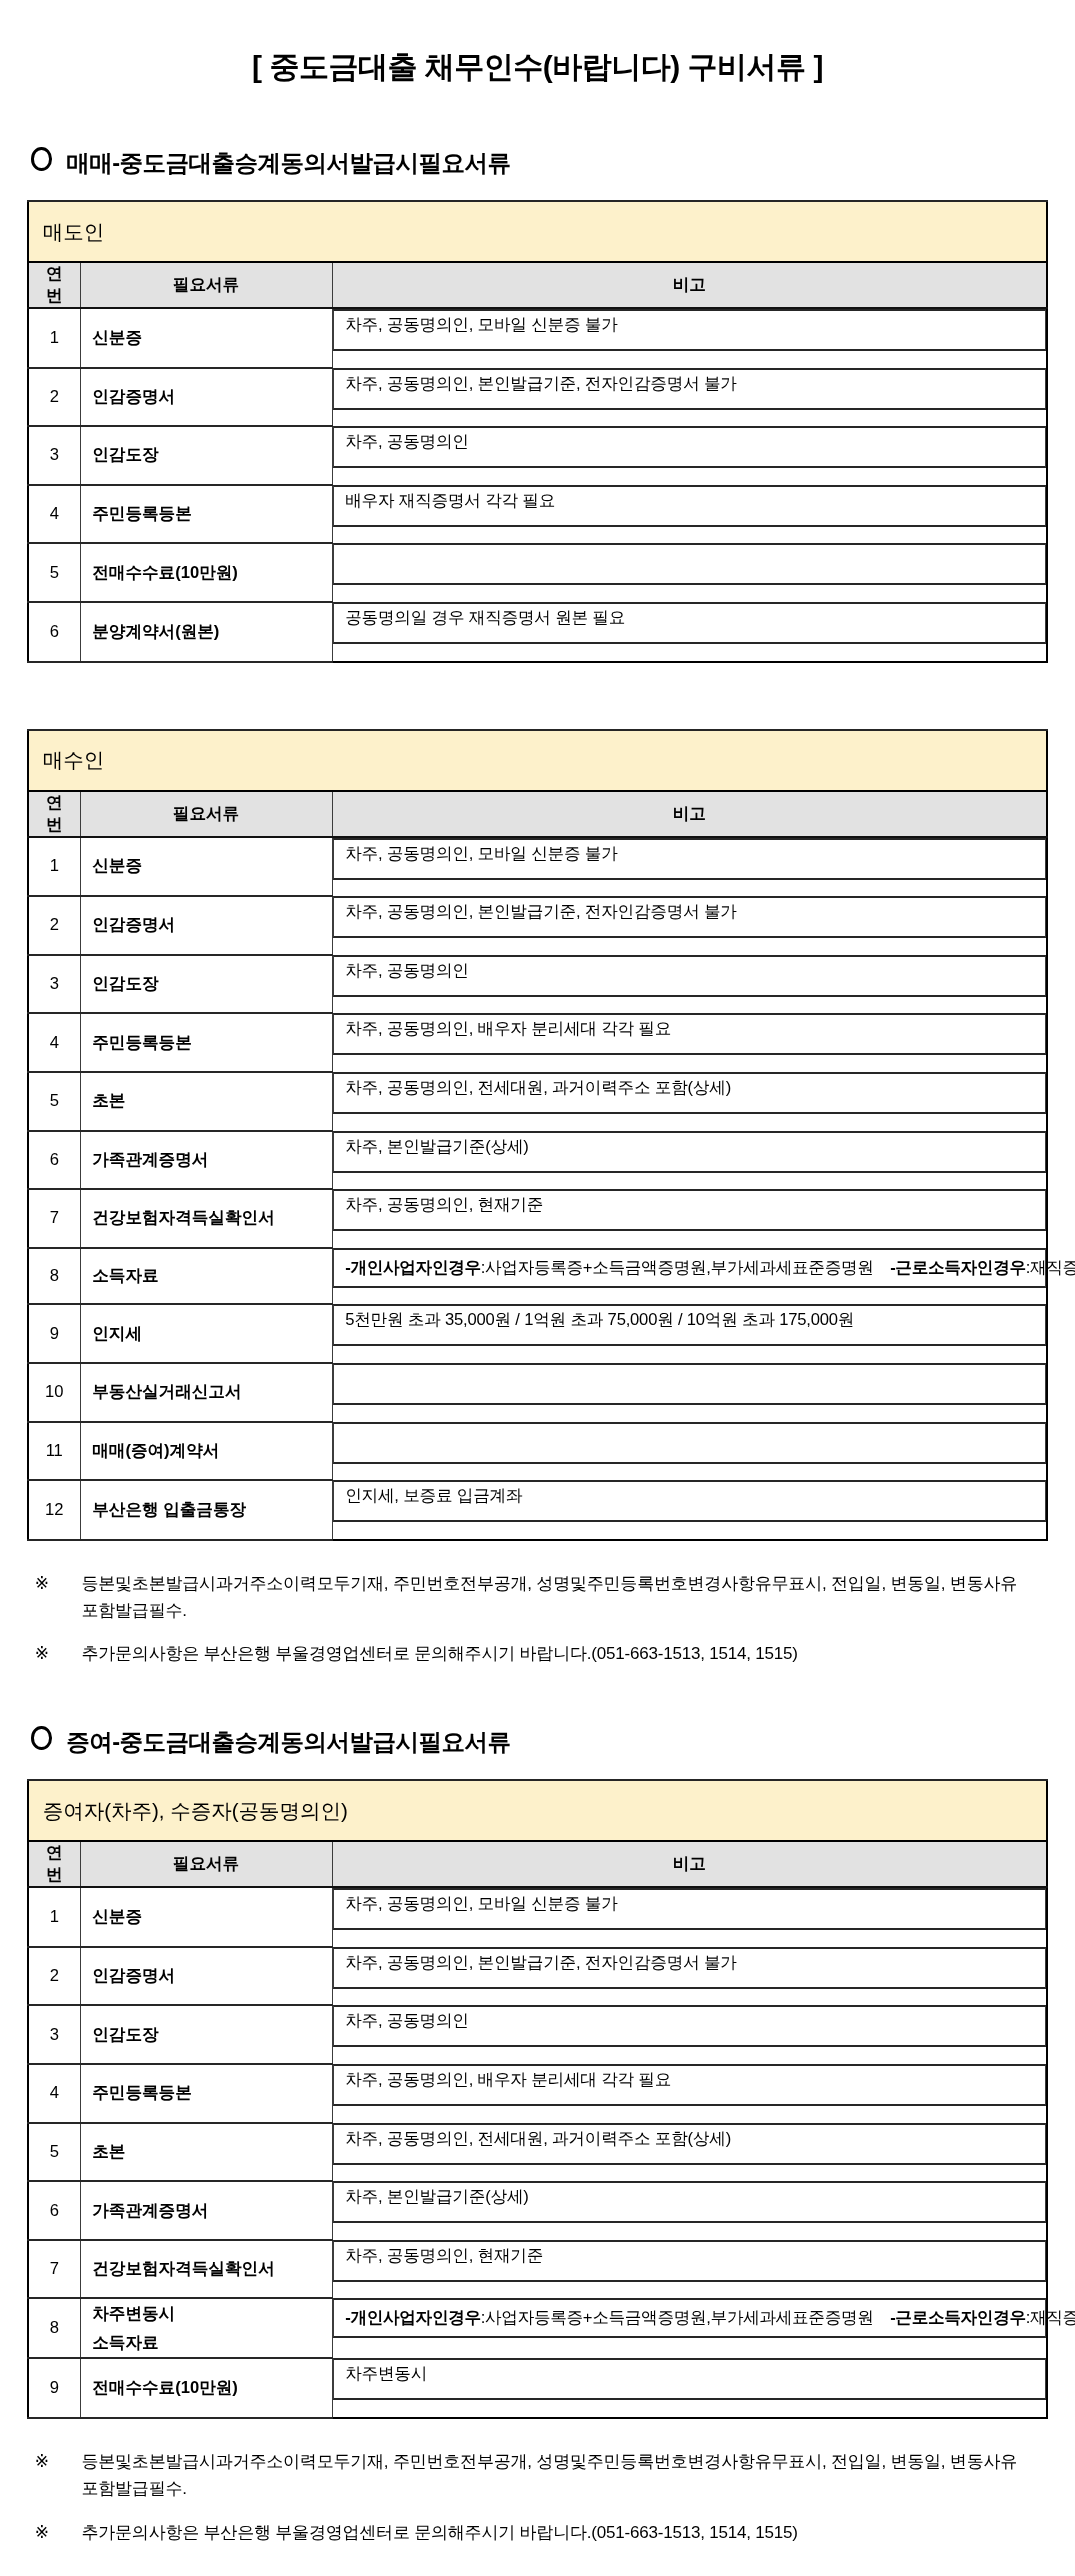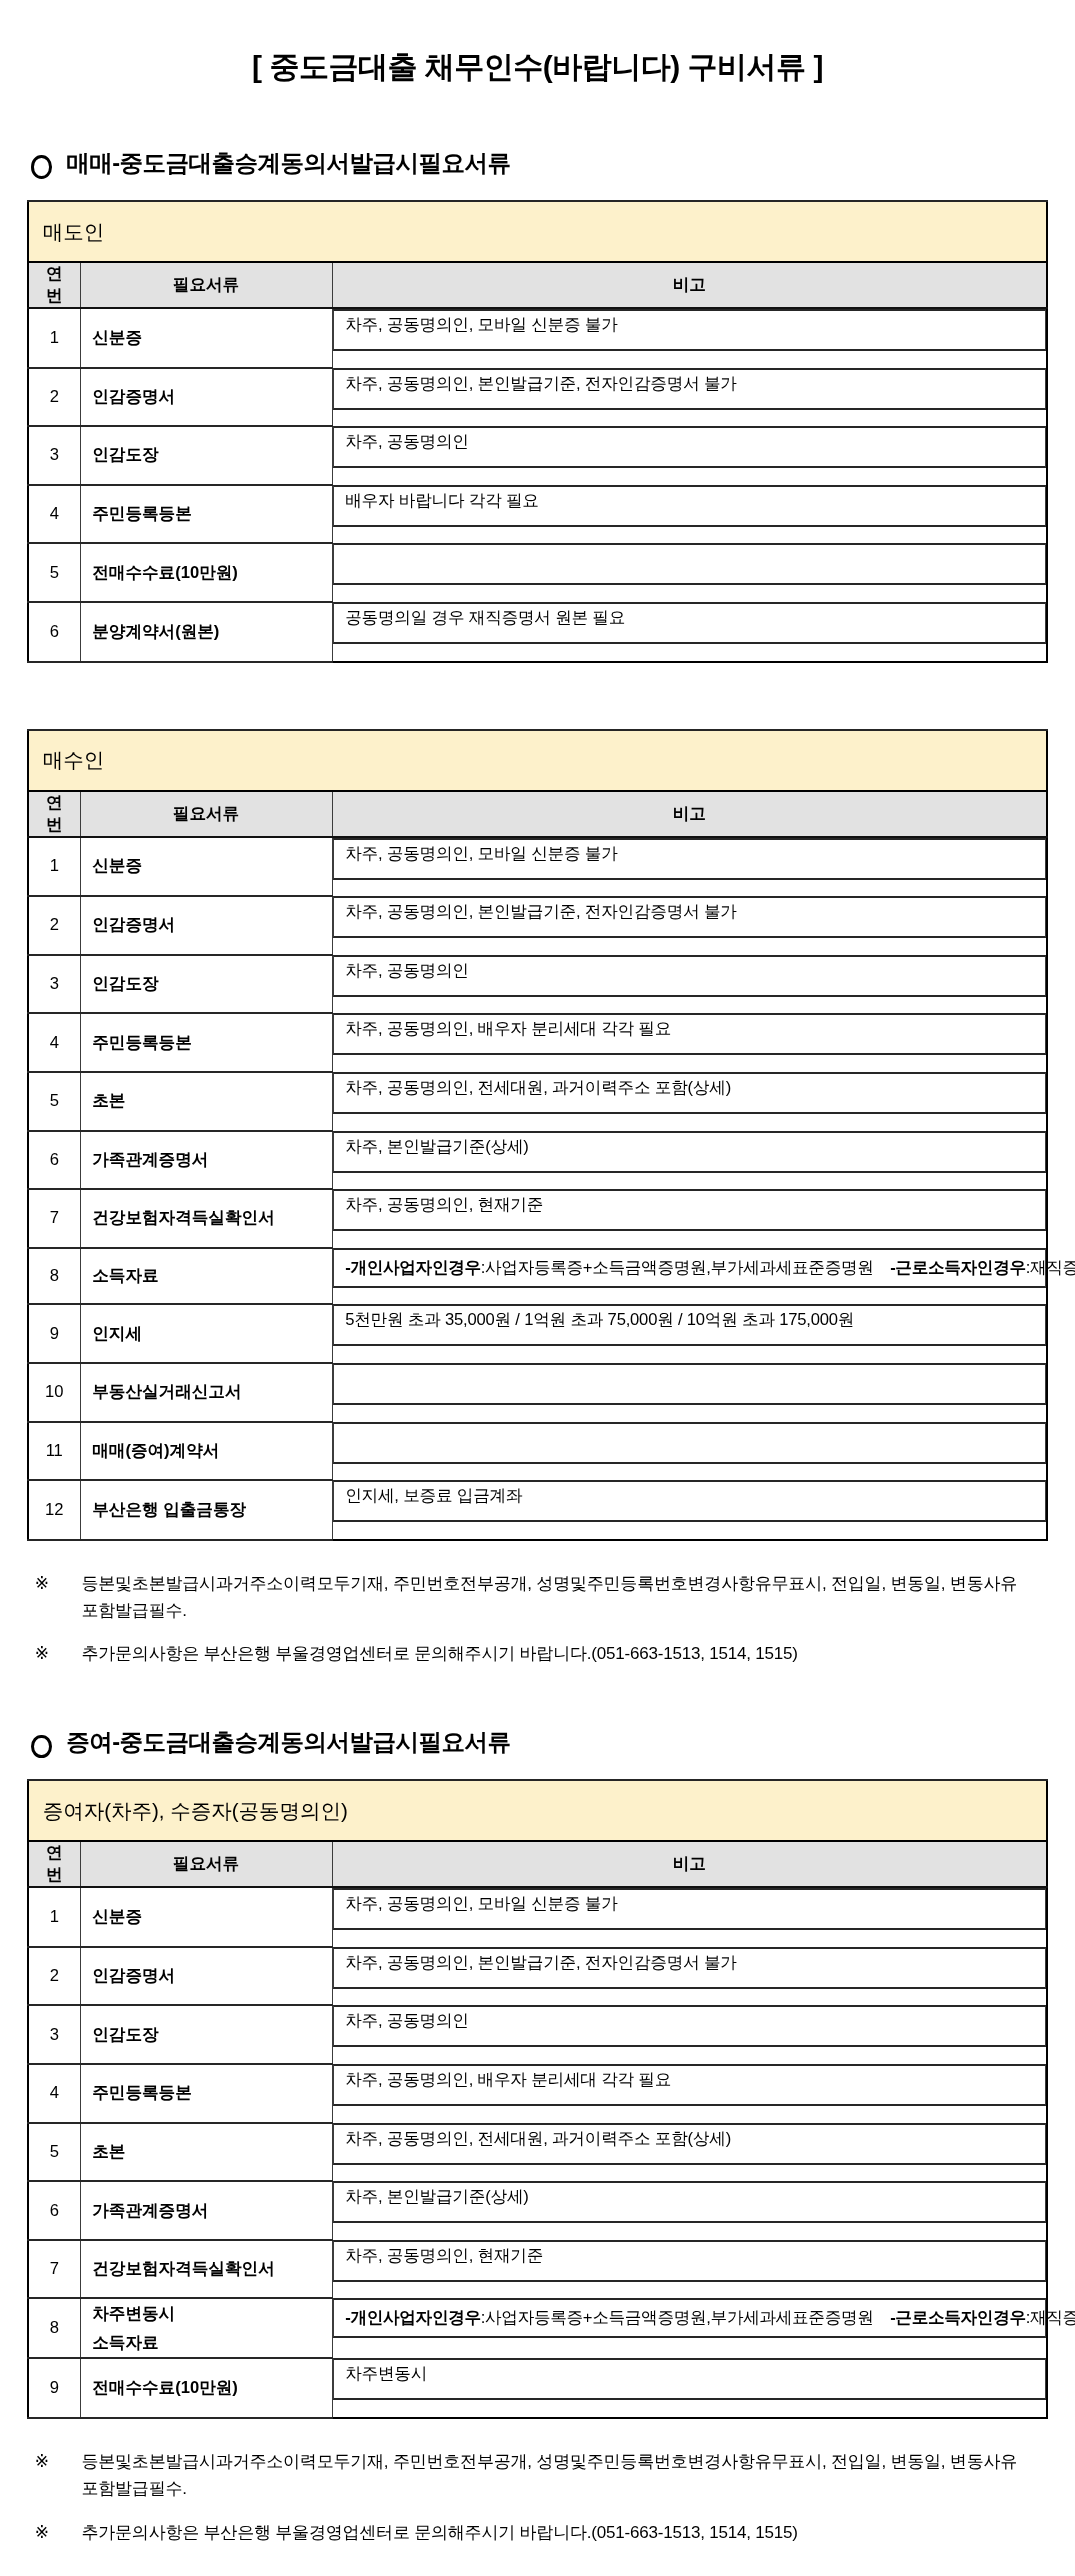--- a/index.html
+++ b/index.html
@@ -1,19 +1,19 @@
 <!DOCTYPE html>
 <html lang="ko"><head>
 <meta charset="utf-8">
 <style>
   html,body{margin:0;padding:0;background:#ffffff;}
   body{width:1075px;font-family:"Liberation Sans","DejaVu Sans",sans-serif;color:#000;}
   .page{width:1075px;min-height:2576px;box-sizing:border-box;padding:0 27px;}
   .title{margin-top:45px;text-align:center;font-size:30px;font-weight:900;letter-spacing:-0.5px;line-height:43px;}
-  .sec{display:flex;align-items:flex-end;gap:14.7px;margin:59px 0 0 3.9px;font-size:23.5px;font-weight:800;letter-spacing:-0.5px;}
+  .sec{display:flex;align-items:flex-start;gap:14.7px;margin:59px 0 0 3.9px;font-size:23.5px;font-weight:800;letter-spacing:-0.5px;}
   .sec .bullet{flex:0 0 auto;width:14.7px;height:17.6px;border:3.4px solid #000;border-radius:50%;}
   table.t{width:1021px;border-collapse:collapse;border:2.9px solid #000;table-layout:fixed;margin-top:21px;}
   table.t td,table.t th{border-left:1px solid #3c3c3c;border-right:1px solid #3c3c3c;border-top:2px solid #262626;border-bottom:2px solid #262626;padding:0 11.7px;font-size:16.6px;vertical-align:middle;box-sizing:border-box;}
   col.c-no{width:52px;}
   col.c-doc{width:252px;}
   tr.grp td{background:#FDF1CB;height:61px;font-size:20.5px;font-weight:500;padding-left:13.7px;border-bottom:2.9px solid #000;text-align:left;}
   tr.hdr th{background:#E2E2E2;height:39px;font-weight:700;text-align:center;border-bottom:2.9px solid #111;}
   tbody td{height:42px;background:#fff;}
   td.no{text-align:center;font-size:15.6px;padding:0;font-weight:400;}
   td.doc{font-weight:700;padding-left:12.7px;}
@@ -67,21 +67,21 @@
         <td class="note">차주, 공동명의인, 본인발급기준, 전자인감증명서 불가</td>
       </tr>
       <tr>
         <td class="no">3</td>
         <td class="doc">인감도장</td>
         <td class="note">차주, 공동명의인</td>
       </tr>
       <tr>
         <td class="no">4</td>
         <td class="doc">주민등록등본</td>
-        <td class="note">배우자 바랍니다 각각 필요</td>
+        <td class="note">배우자 재직증명서 각각 필요</td>
       </tr>
       <tr>
         <td class="no">5</td>
         <td class="doc">전매수수료(10만원)</td>
         <td class="note"></td>
       </tr>
       <tr>
         <td class="no">6</td>
         <td class="doc">분양계약서(원본)</td>
         <td class="note">공동명의일 경우 재직증명서 원본 필요</td>

